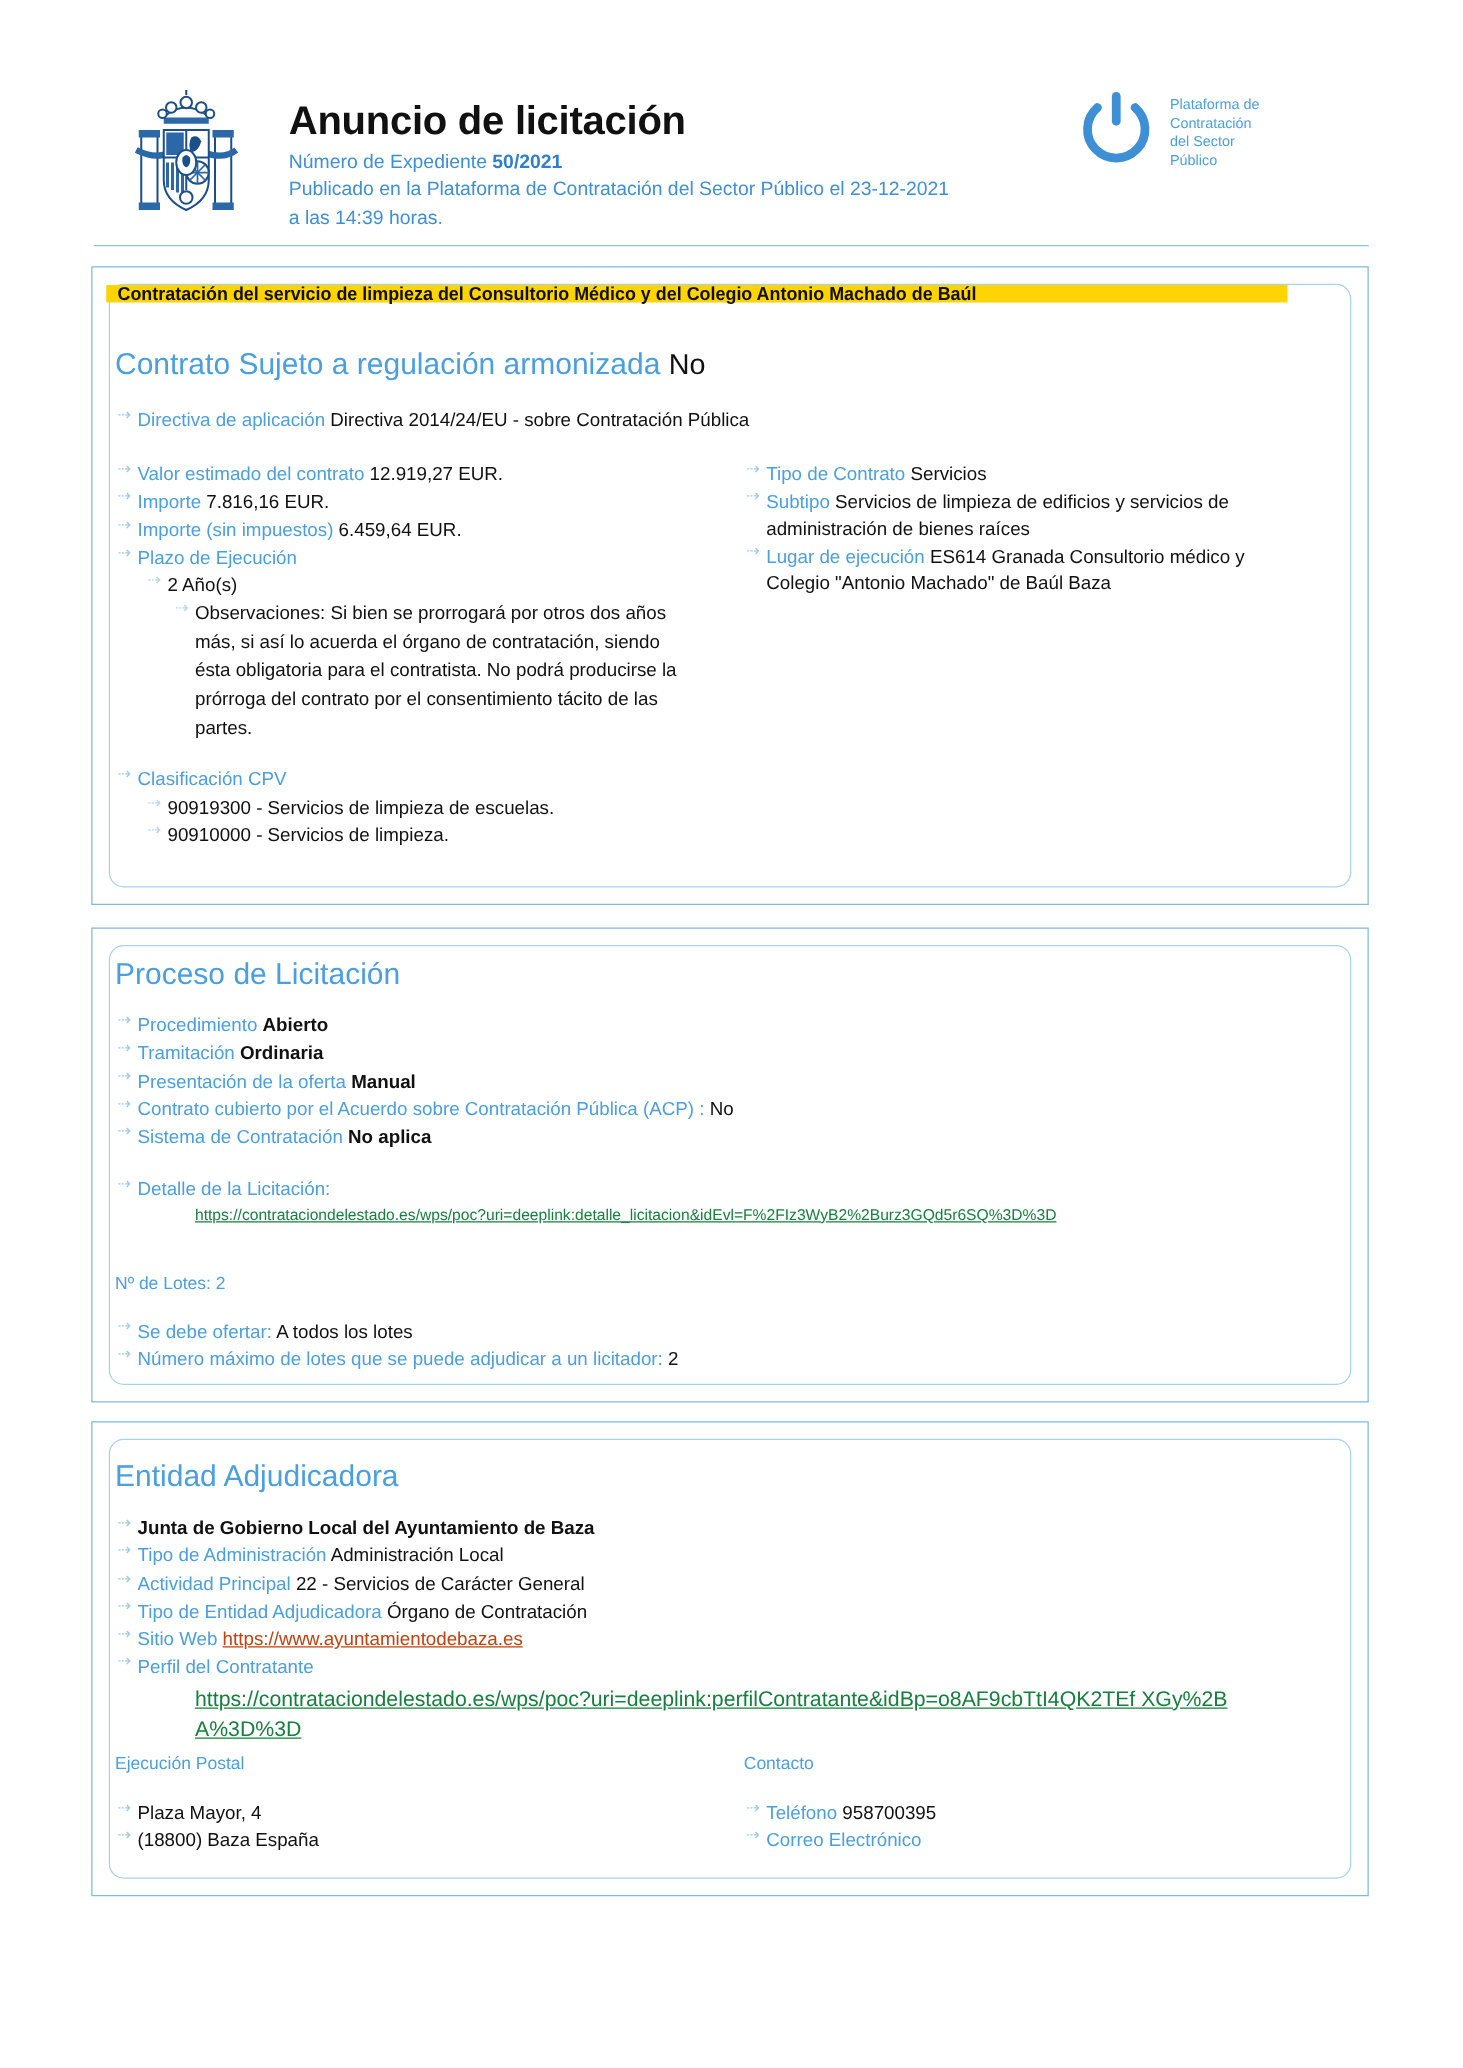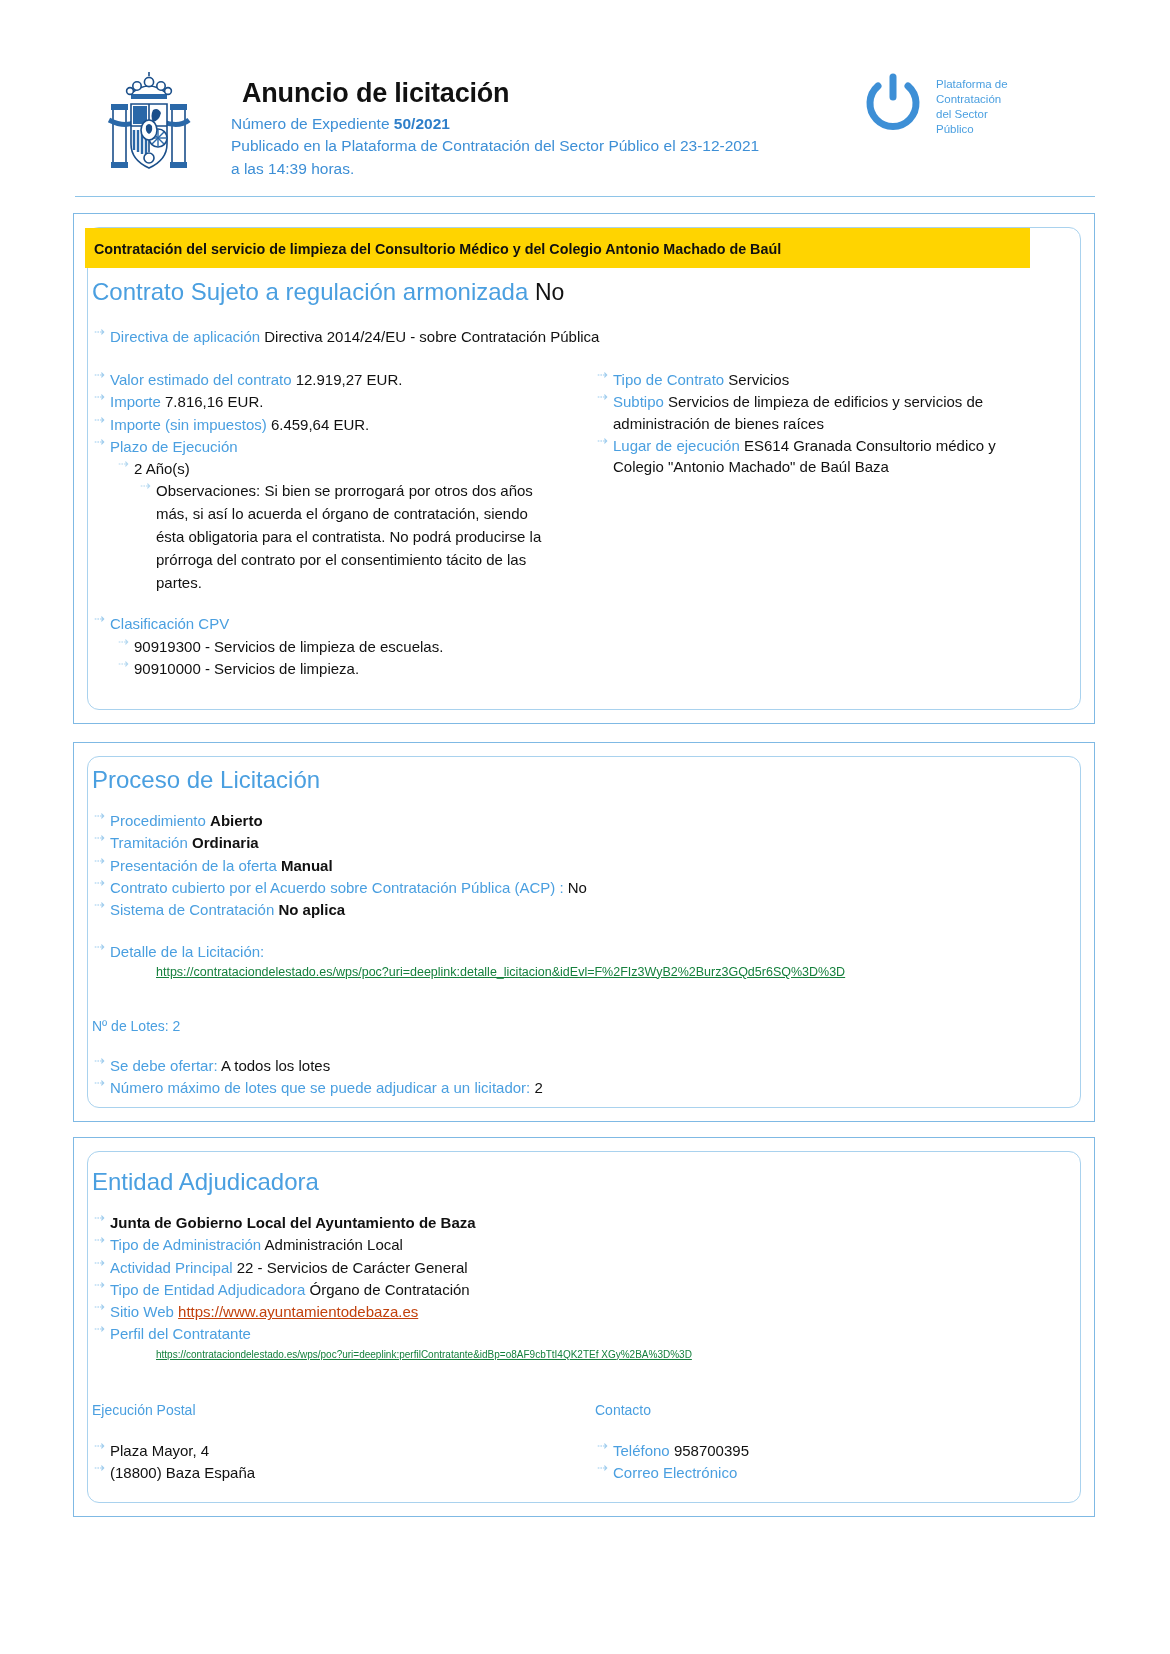--- a/index.html
+++ b/index.html
@@ -54,25 +54,25 @@
   .crest {
     position: absolute;
     left: 103px; top: 70px;
     width: 92px; height: 112px;
   }
   .head-text {
     position: absolute;
     left: 231px; top: 78px;
   }
   .head-title {
-    font-size: 27px;
+    font-size: 32px;
     font-weight: bold;
     color: #111;
     letter-spacing: -0.2px;
-    margin: 0 0 4px 11px;
+    margin: 0 0 4px 0;
   }
   .head-sub {
     font-size: 15.5px;
     color: #3d8fd6;
     line-height: 1.44;
   }
   .head-sub b { color: #2f7fc9; }
 
   .pcsp-logo {
     position: absolute;
@@ -114,21 +114,21 @@
   }
 
   #panel-contract { left: 73px; top: 213px; width: 1022px; height: 511px; }
   #panel-process  { left: 73px; top: 742px; width: 1022px; height: 380px; }
   #panel-entity   { left: 73px; top: 1137px; width: 1022px; height: 380px; }
 
   
   .yellow-bar {
     position: absolute;
     left: 85px; top: 228px;
-    width: 945px; height: 40px;
+    width: 945px; height: 14px;
     background: #ffd400;
     display: flex;
     align-items: center;
     padding: 0 9px;
     box-sizing: border-box;
   }
   .yellow-bar span {
     font-size: 15px;
     font-weight: bold;
     color: #101010;
@@ -158,21 +158,21 @@
 
   
   .blk { position: absolute; font-size: 15px; }
   .blk .row { margin-bottom: 1px; }
   .ind1 { padding-left: 24px; }
   .ind2 { padding-left: 46px; }
 
   .note-text { line-height: 1.52; }
 
   .url-sm { font-size: 12.5px; }
-  .url-xs { font-size: 10px; }
+  .url-xs { font-size: 17px; }
 </style>
 </head>
 <body>
 
 <div class="header">
 
   <div class="crest">
     <svg viewBox="0 0 92 112" width="92" height="112" aria-hidden="true">
       <g fill="none" stroke="#1b4f8a" stroke-width="1.6">
 

